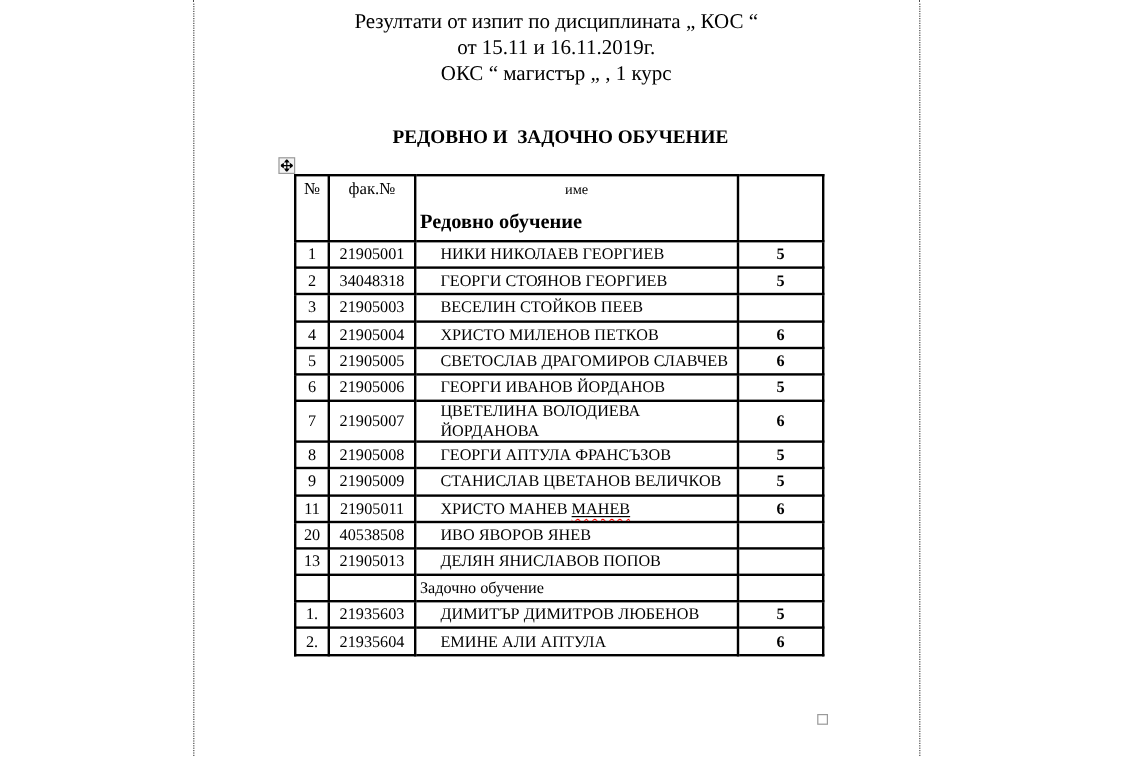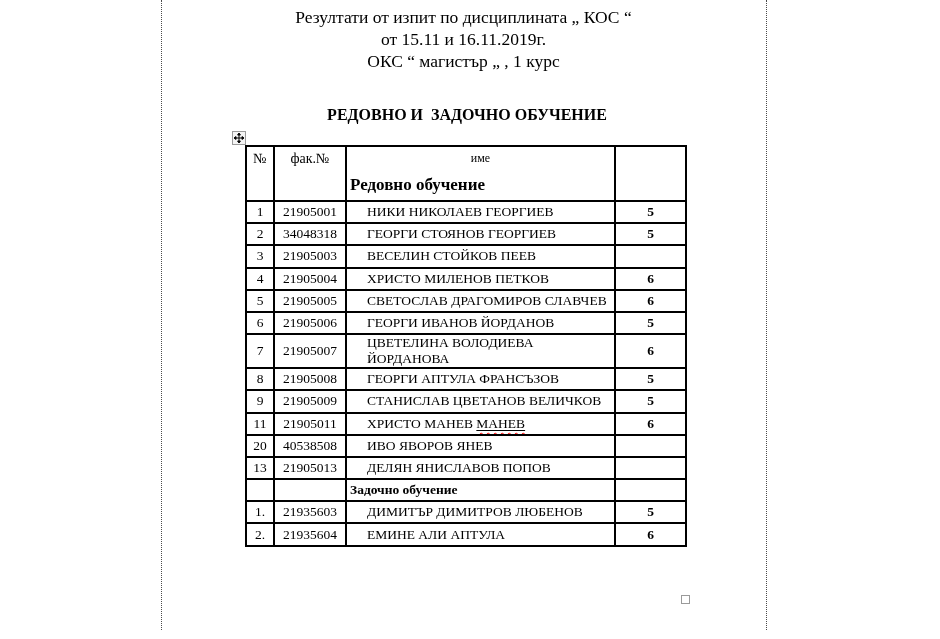--- a/index.html
+++ b/index.html
@@ -38,21 +38,21 @@
   tr.header-row td { height: 55px; vertical-align: top; }
   tr.header-row .hdr-small { text-align: center; padding-top: 4px; font-size: 14px; }
   .hdr-name-line  { text-align: center; padding-top: 4px; font-size: 12px; }
   .hdr-group-line { text-align: left; padding: 9px 0 0 3px; font-size: 17px; font-weight: bold; }
 
   tr.data-row td { height: 22.2px; }
   td.cell-num   { text-align: center; font-size: 13px; }
   td.cell-fac   { text-align: center; }
   td.cell-name  { text-align: left; padding-left: 20px; }
   td.cell-grade { text-align: center; font-weight: bold; font-size: 15.5px; }
-  td.cell-group { text-align: left; padding-left: 3px; font-weight: bold; font-size: 15px; }
+  td.cell-group { text-align: left; padding-left: 3px; font-weight: normal; font-size: 15px; }
 
   .word-underline { text-decoration: underline; text-decoration-color: #000;
                     text-decoration-thickness: 1px; text-underline-offset: 2px; margin-top: 28px; }
   .spell-error { text-decoration: underline wavy #ff0000; text-decoration-thickness: 1px;
                  text-underline-offset: 4px; }
 </style>
 </head>
 <body>
 
 <div class="page">

